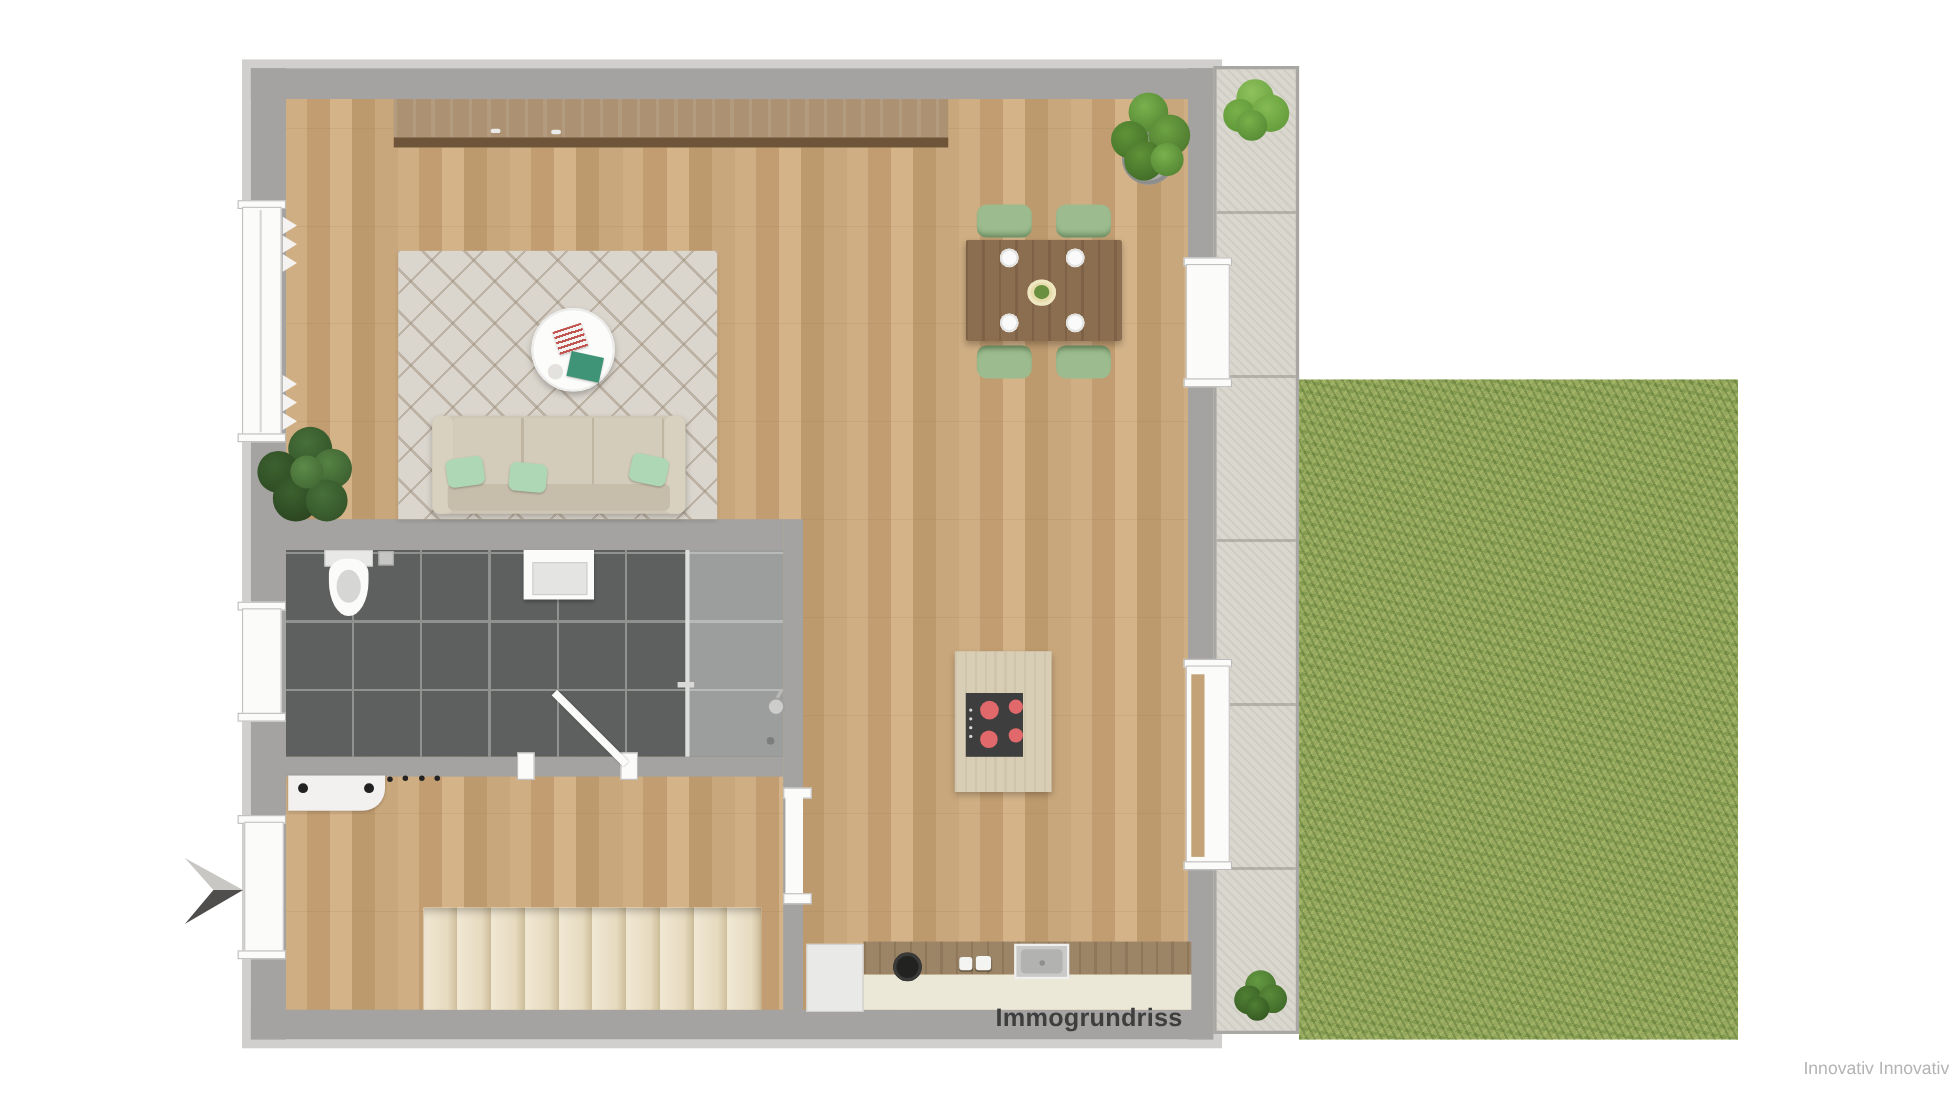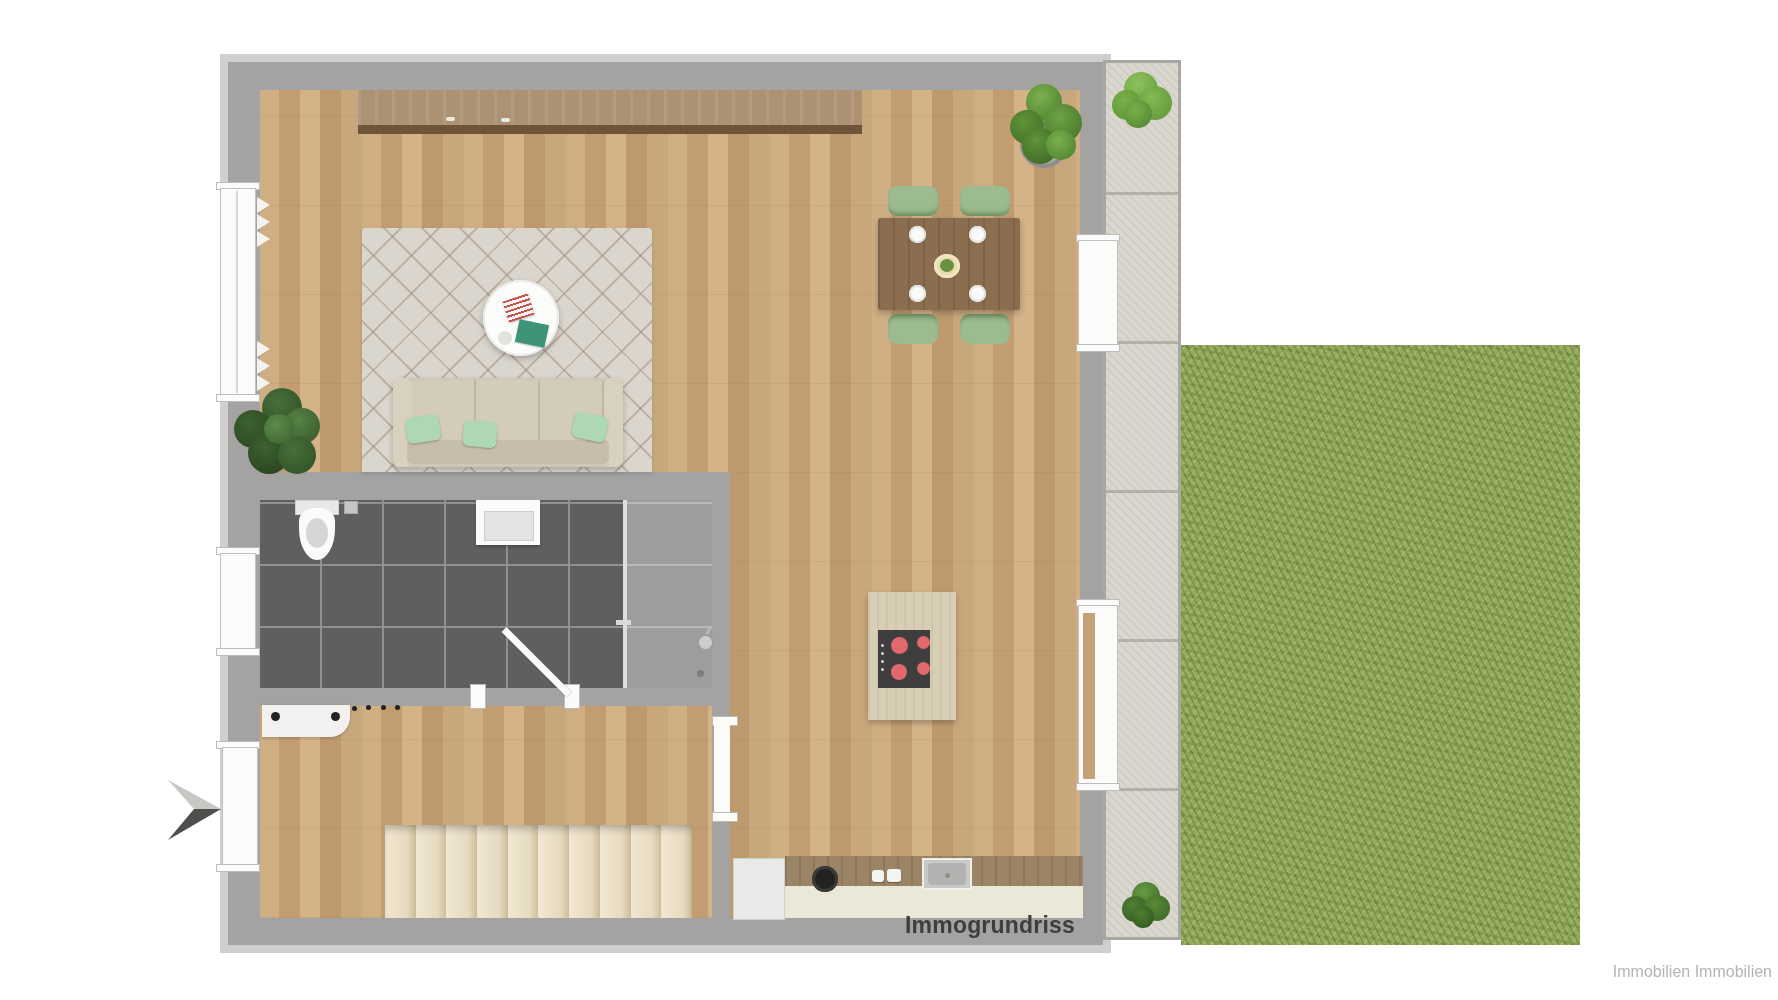--- a/index.html
+++ b/index.html
@@ -296,15 +296,15 @@
     <span class="blob" style="left:22px;top:13px;width:26px;height:26px;background:radial-gradient(circle at 40% 35%,#598b3a,#3a6125);"></span>
     <span class="blob" style="left:10px;top:24px;width:22px;height:22px;background:radial-gradient(circle at 40% 35%,#4f7f33,#2f4e1e);"></span>
   </div>
 
   <svg class="abs" style="left:166px;top:776px;" width="58" height="68">
     <polygon points="2,4 55,33 28,33" fill="#c9c7c4"></polygon>
     <polygon points="28,33 55,33 2,64" fill="#4f4e4c"></polygon>
   </svg>
 
   <div class="abs watermark">Immogrundriss</div>
-  <div class="abs credit">Immobilien Immobilien</div>
+  <div class="abs credit">Innovativ Innovativ</div>
 
 </div>
 
 </body></html>

